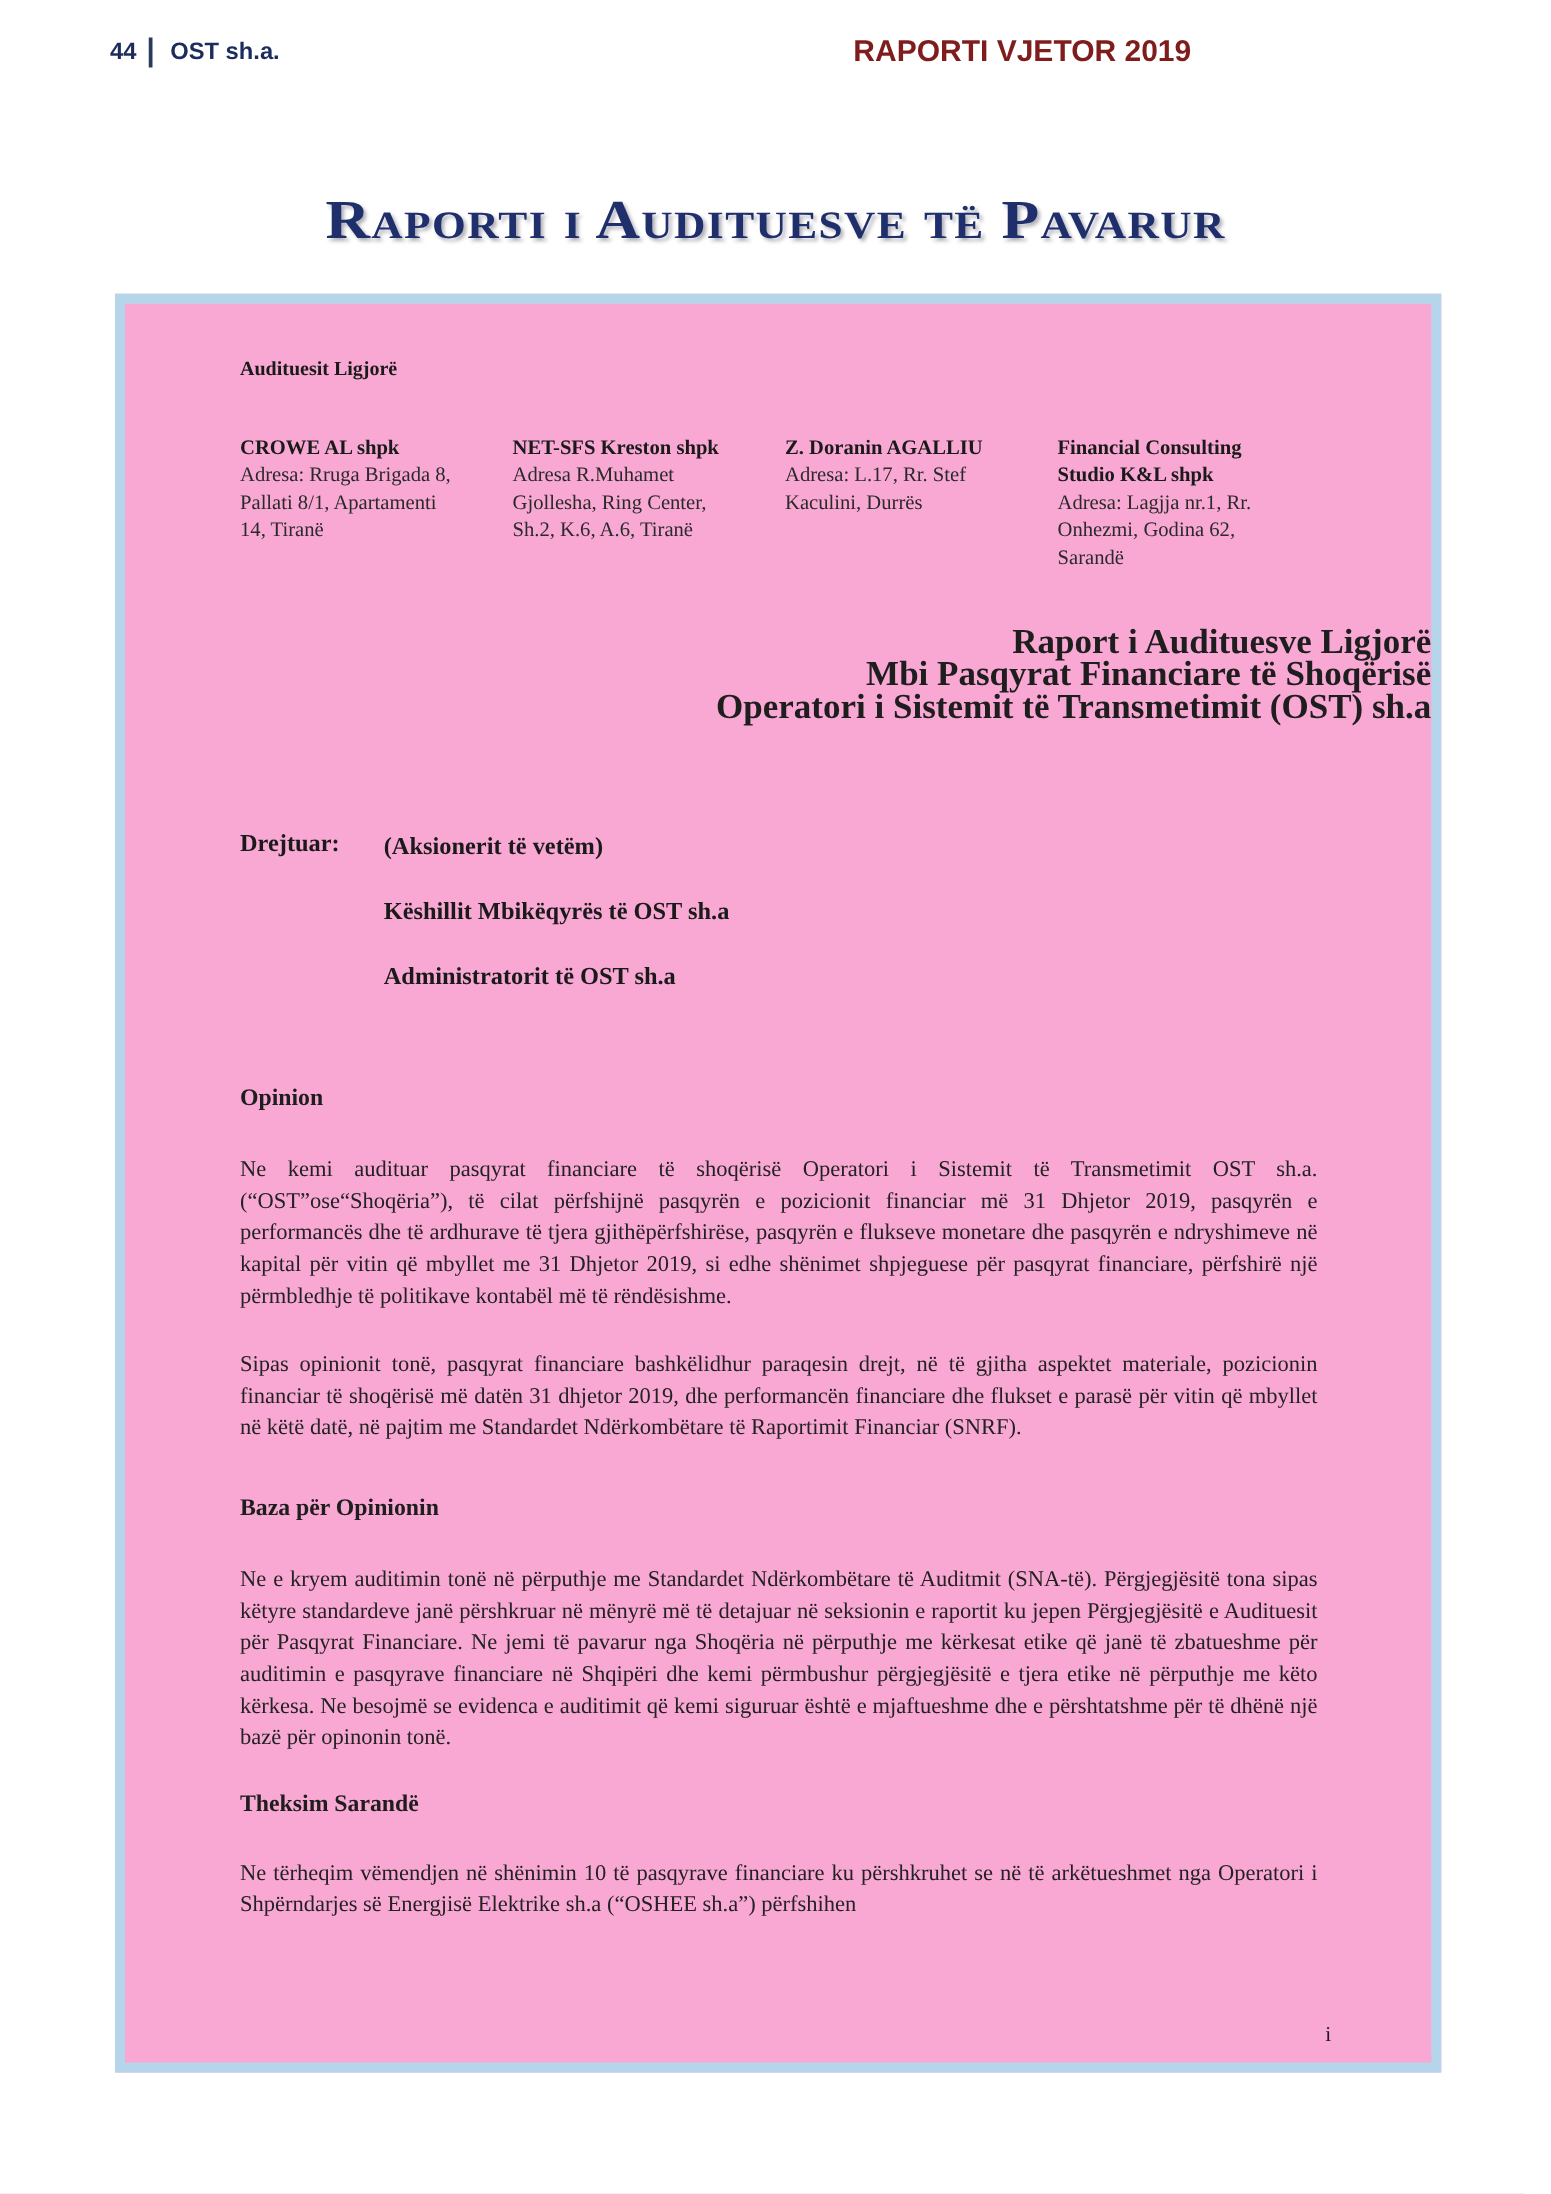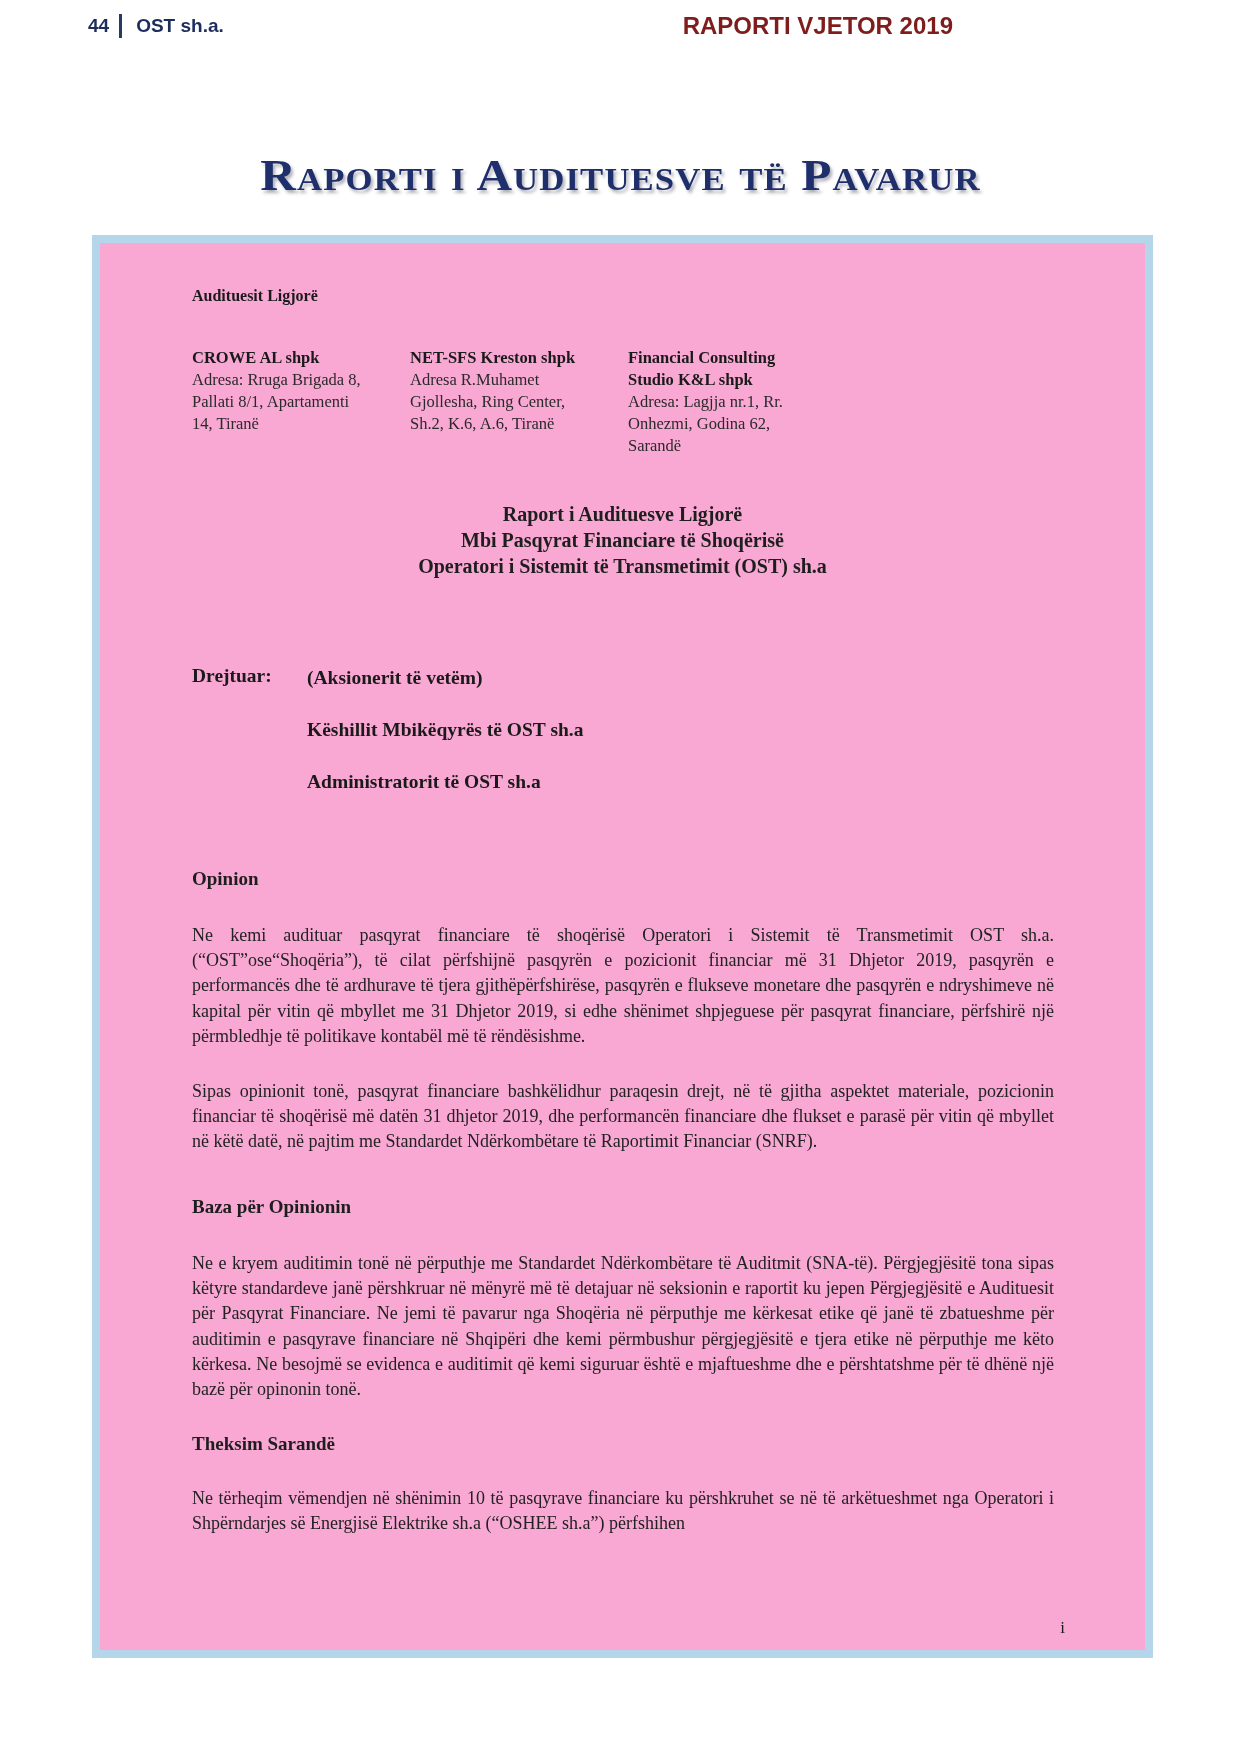--- a/index.html
+++ b/index.html
@@ -1,20 +1,20 @@
 <!DOCTYPE html>
 <html><head>
   <meta charset="utf-8">
   <style>
     html, body { margin: 0; padding: 0; }
     body {
       width: 1241px; height: 1755px; background: #ffffff; position: relative; overflow: hidden;
       font-family: "Liberation Serif", serif; color: #1a1a1a;
     }
-    .page-header { position: absolute; top: 14px; left: 0; width: 1041px; height: 34px; text-decoration: underline; }
+    .page-header { position: absolute; top: 30px; left: 0; width: 1041px; height: 34px; text-decoration: underline; }
     .hdr-left { position: absolute; left: 88px; top: 0; display: flex; align-items: center;
       font-family: "Liberation Sans", sans-serif; font-weight: bold; font-size: 19px; color: #1c2c5c; }
     .hdr-num { letter-spacing: 0px; }
     .hdr-bar { display: inline-block; width: 3px; height: 24px; background: #2a3a5e; margin: 0 14px 0 10px; }
     .hdr-right { position: absolute; right: 88px; top: 0; font-family: "Liberation Sans", sans-serif;
       font-weight: bold; font-size: 24px; color: #7f1d1d; line-height: 24px; }
 
     .main-title {
       position: absolute; top: 150px; left: 0; width: 1241px; text-align: center;
       font-family: "Liberation Serif", serif; font-weight: 900; font-size: 44px;
@@ -28,22 +28,22 @@
       border: 8px solid #b5d5eb; background: #f9a8d4;
     }
     .doc { position: absolute; left: 0; top: 0; width: 100%; height: 100%; }
 
     .auditors-heading { position: absolute; left: 92px; top: 44px; font-weight: bold; font-size: 16px; }
 
     .auditor-cols { position: absolute; left: 92px; top: 104px; width: 860px; display: flex; }
     .auditor { width: 218px; font-size: 16.5px; line-height: 22px; color: #2a2a2a; }
     .auditor .name { font-weight: bold; color: #1a1a1a; }
 
-    .report-title { position: absolute; left: 0; top: 258px; width: 100%; text-align: center;
-      font-weight: bold; font-size: 20px; line-height: 26px; color: #1e1e1e; }
+    .report-title { position: absolute; left: 0; top: 258px; width: 100%; text-align: right;
+      font-weight: bold; font-size: 28px; line-height: 26px; color: #1e1e1e; }
 
     .addressed { position: absolute; left: 92px; top: 422px; width: 860px; font-weight: bold; font-size: 19.5px; }
     .addr-label { position: absolute; left: 0; top: 0; }
     .addr-list { position: absolute; left: 115px; top: 0; width: 700px; }
     .addr-item { line-height: 26px; margin-bottom: 26px; }
 
     .section-heading { position: absolute; left: 92px; font-weight: bold; font-size: 19px; color: #1e1e1e; }
     .para { position: absolute; left: 92px; width: 862px; font-size: 18px; line-height: 25.2px;
       text-align: justify; color: #222; }
     .para .ital { }
@@ -75,20 +75,25 @@
         <div>Adresa: Rruga Brigada 8,</div>
         <div>Pallati 8/1, Apartamenti</div>
         <div>14, Tiranë</div>
       </div>
       <div class="auditor">
         <div class="name">NET-SFS Kreston shpk</div>
         <div>Adresa R.Muhamet</div>
         <div>Gjollesha, Ring Center,</div>
         <div>Sh.2, K.6, A.6, Tiranë</div>
       </div>
+      <div class="auditor">
+        <div class="name">Z. Doranin AGALLIU</div>
+        <div>Adresa: L.17, Rr. Stef</div>
+        <div>Kaculini, Durrës</div>
+      </div>
       <div class="auditor" style="width:190px">
         <div class="name">Financial Consulting Studio K&amp;L shpk</div>
         <div>Adresa: Lagjja nr.1, Rr.</div>
         <div>Onhezmi, Godina 62,</div>
         <div>Sarandë</div>
       </div>
     </div>
 
     <div class="report-title">
       <div>Raport i Audituesve Ligjorë</div>

